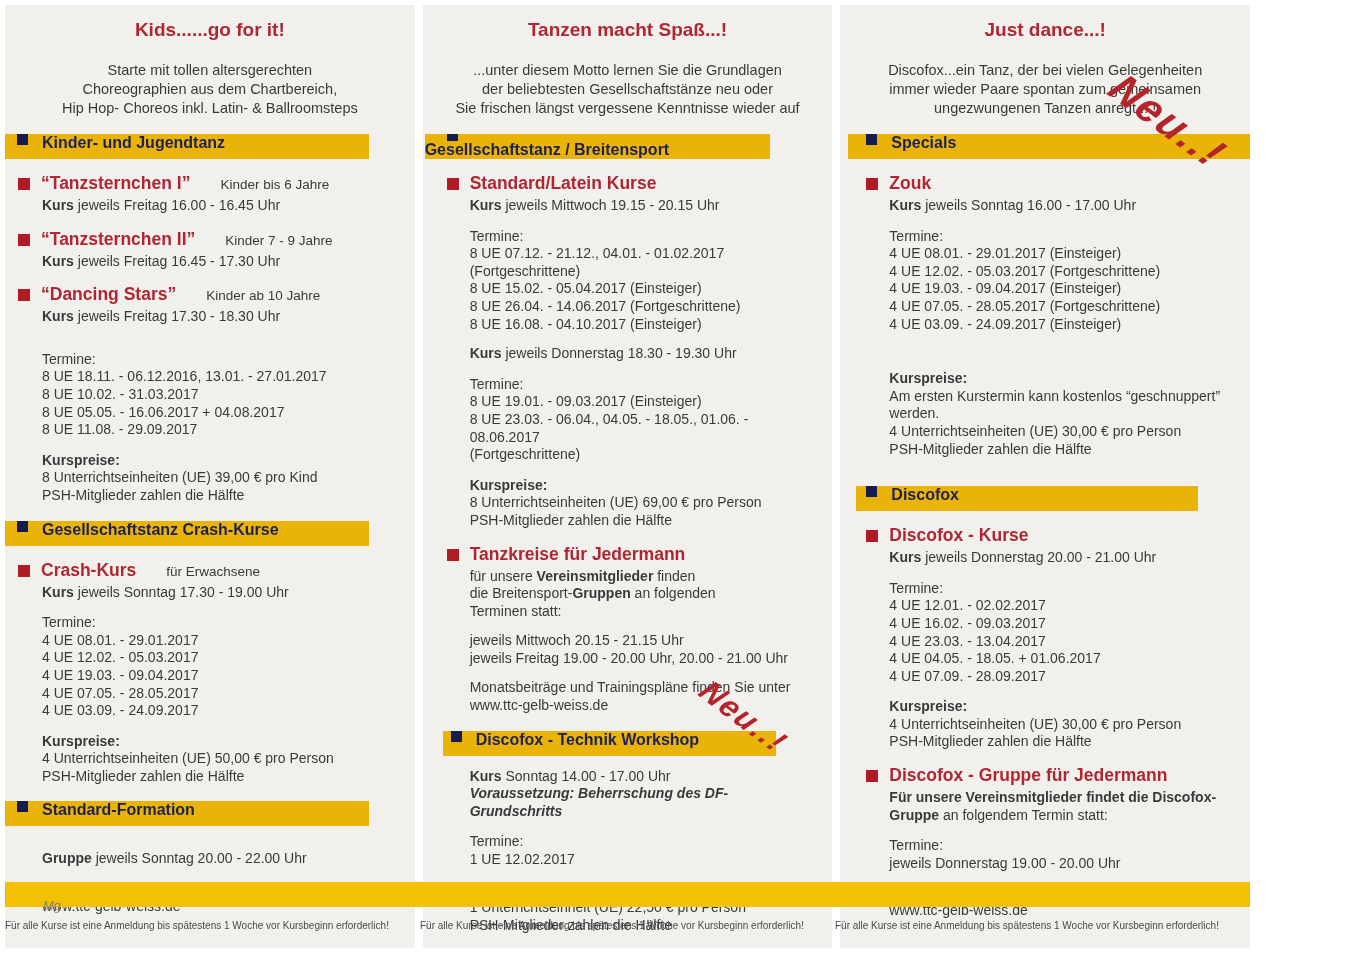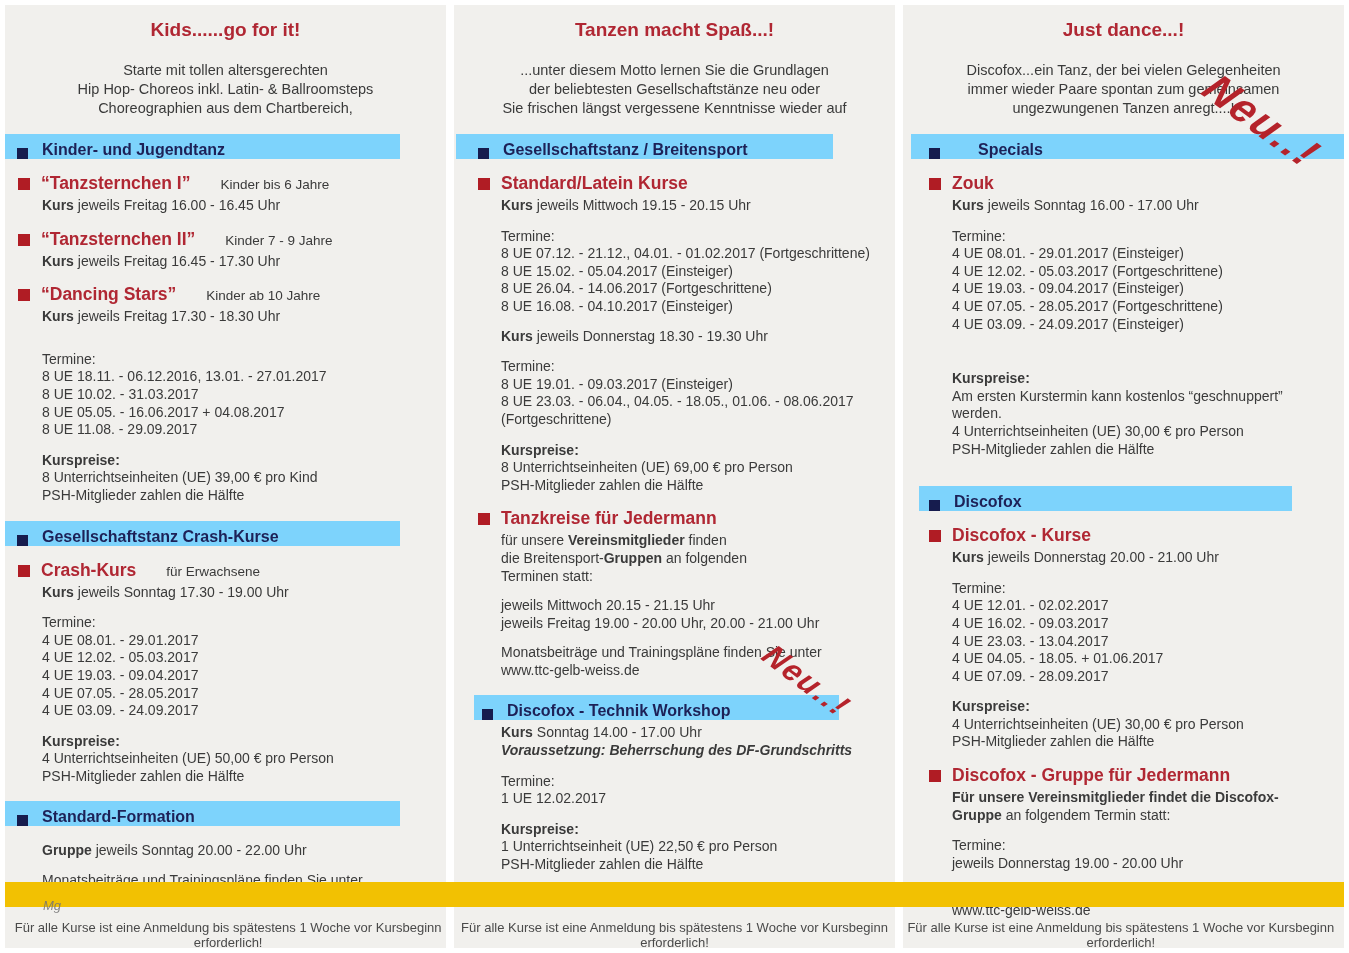--- a/index.html
+++ b/index.html
@@ -2,54 +2,54 @@
 <html><head>
 <meta charset="utf-8">
 <style>
   html,body{margin:0;padding:0;}
   body{
     width:1349px;height:953px;background:#ffffff;
     font-family:"Liberation Sans", sans-serif;
     -webkit-font-smoothing:antialiased;
   }
   .sheet{
-    position:relative;width:1339px;height:943px;margin:5px;
+    position:relative;width:1245px;height:943px;margin:5px;
     background:#f1f0ed;overflow:hidden;
   }
   .cols{display:flex;height:100%;}
   .col{flex:1;position:relative;padding-top:8px;box-sizing:border-box;}
   .col + .col{border-left:8px solid #ffffff;}
 
   .col-title{
     text-align:center;margin-top:6px;
     font-size:19px;font-weight:bold;color:#b02733;
   }
   .col-intro{
     text-align:center;margin-top:20px;
     font-size:14.5px;line-height:19px;color:#3a3a3a;
   }
 
   
   .bar{
-    position:relative;display:flex;align-items:flex-end;
-    height:25px;background:#7dd3fc;margin-top:16px;margin-bottom:4px;
+    position:relative;display:flex;align-items:flex-start;
+    height:25px;background:#eab308;margin-top:16px;margin-bottom:12px;
   }
   .bar-label{font-size:16px;font-weight:bold;color:#1d2157;}
   .sq{display:inline-block;width:11px;height:11px;}
   .sq.navy{background:#161c4e;margin-right:14px;}
   .sq.red{background:#b01c24;width:12px;height:12px;margin-right:11px;flex:0 0 auto;}
 
   
   .col[data-idx="0"] .bar{margin-left:0;margin-right:46px;}
   .col[data-idx="0"] .bar .sq.navy{margin-left:12px;}
-  .col[data-idx="1"] .bar.b1{margin-left:2px;margin-right:62px;}
+  .col[data-idx="1"] .bar.b1{margin-left:2px;margin-right:62px;flex-direction:column;}
   .col[data-idx="1"] .bar.b1 .sq.navy{margin-left:22px;}
   .col[data-idx="1"] .bar.b2{margin-left:20px;margin-right:56px;}
   .col[data-idx="1"] .bar.b2 .sq.navy{margin-left:8px;}
-  .col[data-idx="2"] .bar.b1{margin-left:8px;margin-right:0;gap:24px;}
+  .col[data-idx="2"] .bar.b1{margin-left:8px;margin-right:0;}
   .col[data-idx="2"] .bar.b1 .sq.navy{margin-left:18px;}
   .col[data-idx="2"] .bar.b2{margin-left:16px;margin-right:52px;}
   .col[data-idx="2"] .bar.b2 .sq.navy{margin-left:10px;}
 
   
   .course{display:flex;align-items:baseline;margin-top:14px;margin-bottom:3px;}
   .course .sq.red{position:relative;top:1px;}
   .course-title{font-size:17.5px;font-weight:bold;color:#b02733;}
   .course-suffix{font-size:13.5px;color:#3a3a3a;margin-left:30px;}
   .col[data-idx="0"] .course{margin-left:13px;}
@@ -81,33 +81,33 @@
     transform:rotate(37deg) skewX(-8deg);
   }
 
   
   .bottom-bar{position:absolute;left:0;right:0;top:877px;height:25px;background:#f2c102;z-index:3;}
   .watermark{
     position:absolute;left:38px;top:893px;z-index:4;
     font-size:13px;font-style:italic;color:#737373;opacity:.85;
   }
   .footers{position:absolute;left:0;right:0;top:915px;display:flex;z-index:3;}
-  .footers .footer-note{flex:1;text-align:center;font-size:13px;color:#4a4a4a;}
+  .footers .footer-note{flex:1;font-size:10px;color:#4a4a4a;}
 </style>
 </head>
 <body>
 
 <div class="sheet">
   <div class="cols">
     <div class="col" data-idx="0">
       <div class="col-title">Kids......go for it!</div>
       <div class="col-intro">
           <div class="intro-line">Starte mit tollen altersgerechten</div>
+          <div class="intro-line">Choreographien aus dem Chartbereich,</div>
           <div class="intro-line">Hip Hop- Choreos inkl. Latin- &amp; Ballroomsteps</div>
-          <div class="intro-line">Choreographien aus dem Chartbereich,</div>
         </div>
       <div class="col-body">
           <div class="bar b1">
             <span class="sq navy"></span>
             <span class="bar-label">Kinder- und Jugendtanz</span>
           </div>
           <div class="course">
             <span class="sq red"></span>
             <span class="course-title">“Tanzsternchen I”</span>
             <span class="course-suffix">Kinder bis 6 Jahre</span>

